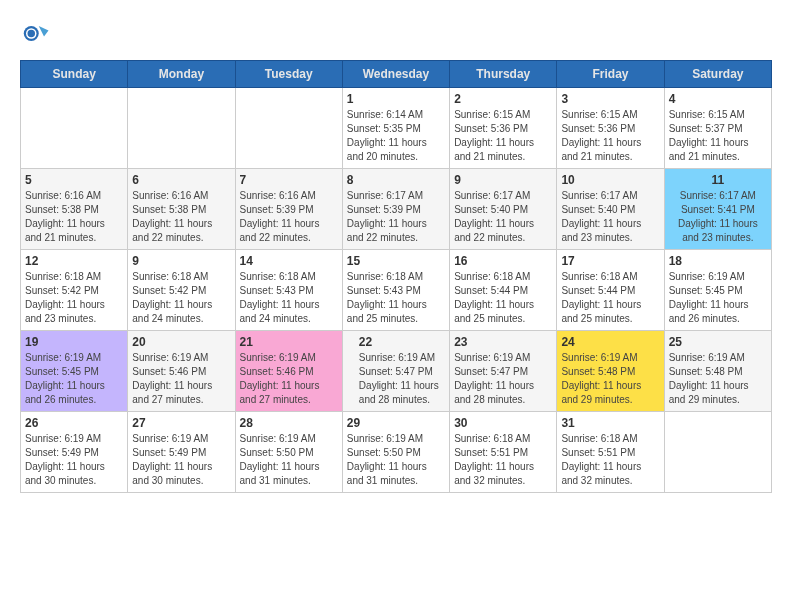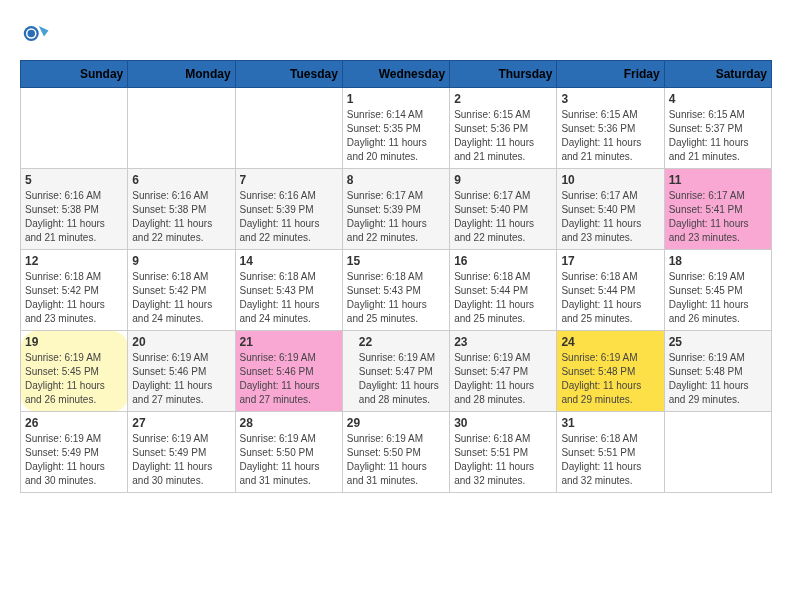--- a/index.html
+++ b/index.html
@@ -57,25 +57,25 @@
       color: #555;
       margin-top: 2px;
     }
     table {
       width: 100%;
       border-collapse: collapse;
       table-layout: fixed;
     }
     thead tr th {
       background-color: #2a6db5;
-      color: #000000;
+      color: #e5e5e5;
       font-size: 12px;
       font-weight: bold;
       padding: 6px 4px;
-      text-align: right;
+      text-align: center;
       border: 1px solid #1a5090;
     }
     tbody tr td {
       border: 1px solid #ccc;
       vertical-align: top;
       padding: 4px 4px;
       font-size: 10px;
       color: #333;
       height: 80px;
       background: #fff;
@@ -174,21 +174,21 @@
           <span class="day-info">Sunrise: 6:17 AM<br>Sunset: 5:39 PM<br>Daylight: 11 hours and 22 minutes.</span>
         </td>
           <td style="background: rgb(245, 245, 245);">
           <span class="day-num">9</span>
           <span class="day-info">Sunrise: 6:17 AM<br>Sunset: 5:40 PM<br>Daylight: 11 hours and 22 minutes.</span>
         </td>
           <td style="background: rgb(245, 245, 245);">
           <span class="day-num">10</span>
           <span class="day-info">Sunrise: 6:17 AM<br>Sunset: 5:40 PM<br>Daylight: 11 hours and 23 minutes.</span>
         </td>
-          <td style="background: #f9a8d4;">
+          <td style="background: #7dd3fc; text-align: center;">
           <span class="day-num">11</span>
           <span class="day-info">Sunrise: 6:17 AM<br>Sunset: 5:41 PM<br>Daylight: 11 hours and 23 minutes.</span>
         </td>
         </tr>
         <tr>
           <td>
           <span class="day-num">12</span>
           <span class="day-info">Sunrise: 6:18 AM<br>Sunset: 5:42 PM<br>Daylight: 11 hours and 23 minutes.</span>
         </td>
           <td>
@@ -210,21 +210,21 @@
           <td>
           <span class="day-num">17</span>
           <span class="day-info">Sunrise: 6:18 AM<br>Sunset: 5:44 PM<br>Daylight: 11 hours and 25 minutes.</span>
         </td>
           <td>
           <span class="day-num">18</span>
           <span class="day-info">Sunrise: 6:19 AM<br>Sunset: 5:45 PM<br>Daylight: 11 hours and 26 minutes.</span>
         </td>
         </tr>
         <tr>
-          <td style="background: #fef9c3; border-radius: 16px;">
+          <td style="background: #c4b5fd;">
           <span class="day-num">19</span>
           <span class="day-info">Sunrise: 6:19 AM<br>Sunset: 5:45 PM<br>Daylight: 11 hours and 26 minutes.</span>
         </td>
           <td style="background: rgb(245, 245, 245);">
           <span class="day-num">20</span>
           <span class="day-info">Sunrise: 6:19 AM<br>Sunset: 5:46 PM<br>Daylight: 11 hours and 27 minutes.</span>
         </td>
           <td style="background: #f9a8d4;">
           <span class="day-num">21</span>
           <span class="day-info">Sunrise: 6:19 AM<br>Sunset: 5:46 PM<br>Daylight: 11 hours and 27 minutes.</span>

